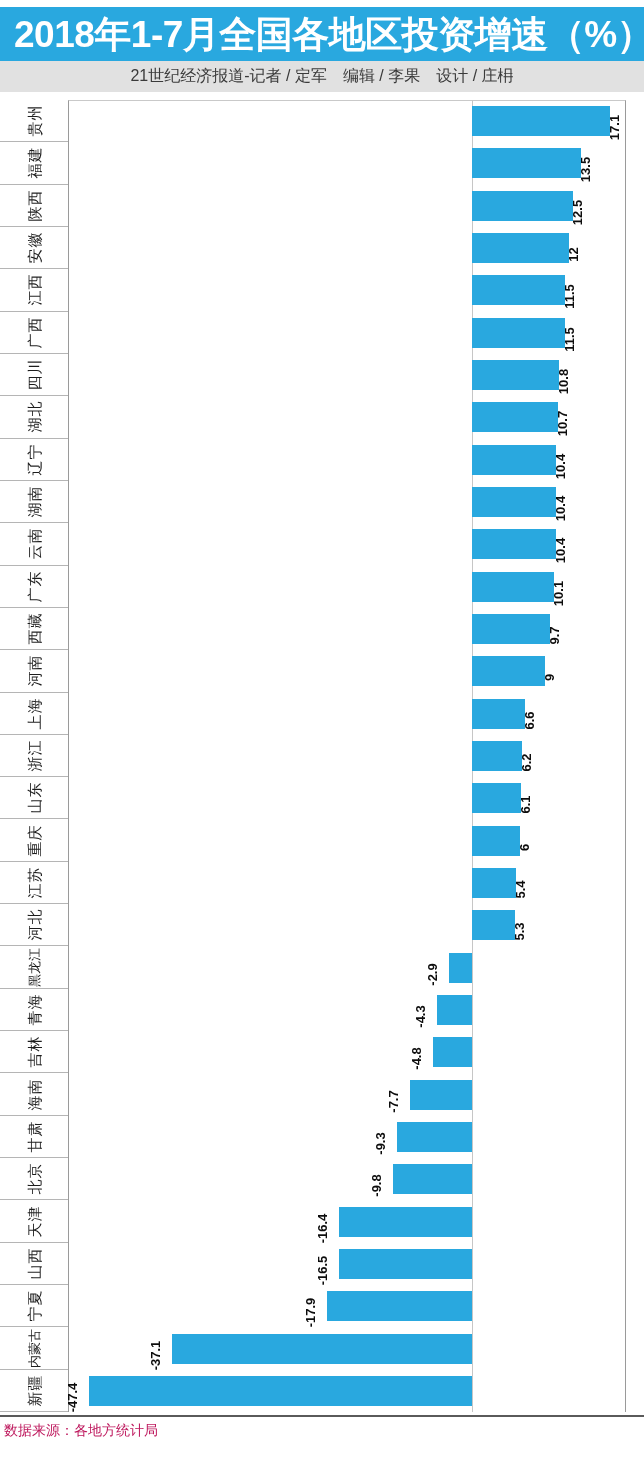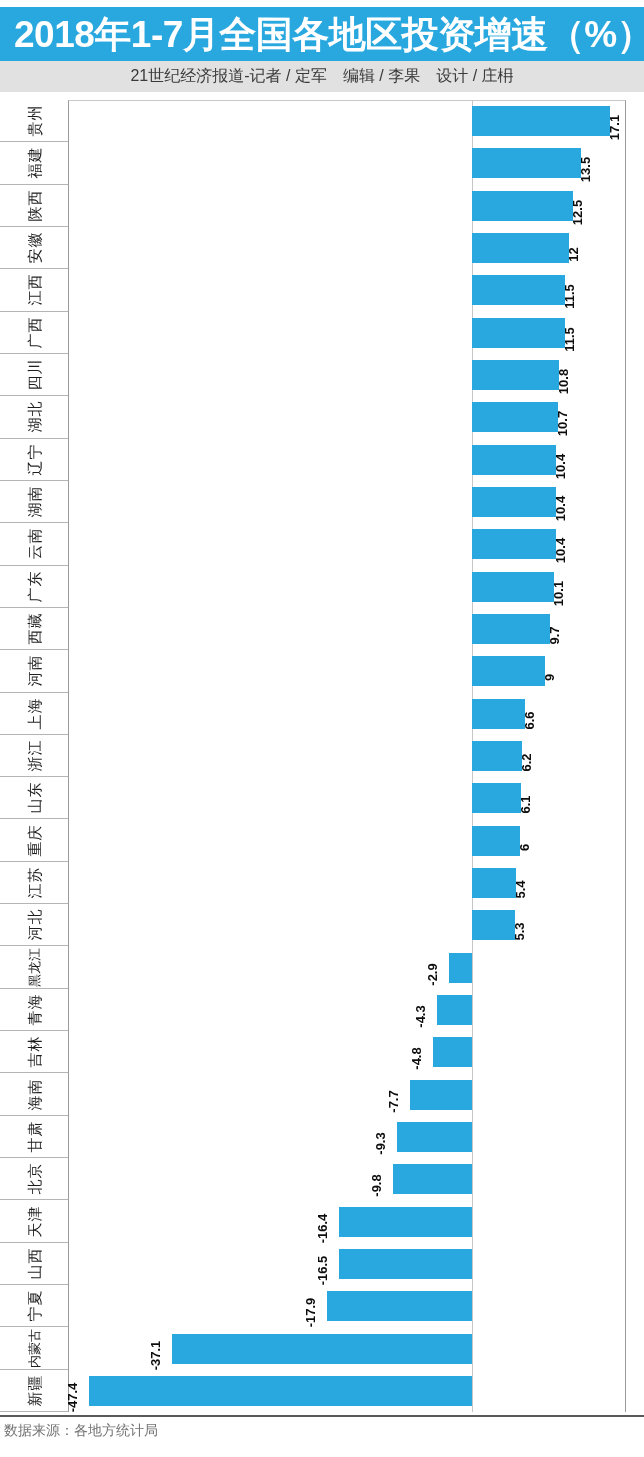--- a/index.html
+++ b/index.html
@@ -127,21 +127,21 @@
   .footer-rule {
     position: absolute;
     left: 0; top: 1415px;
     width: 644px; height: 2px;
     background: #5a5a5a;
   }
   .footer-text {
     position: absolute;
     left: 4px; top: 1422px;
     font-size: 14px;
-    color: #737373;
+    color: #be185d;
     white-space: nowrap;
   }
 </style>
 </head>
 <body>
 
 <div id="page">
 
   <div class="title-bar">
     <div class="title-text">2018年1-7月全国各地区投资增速（%）</div>

